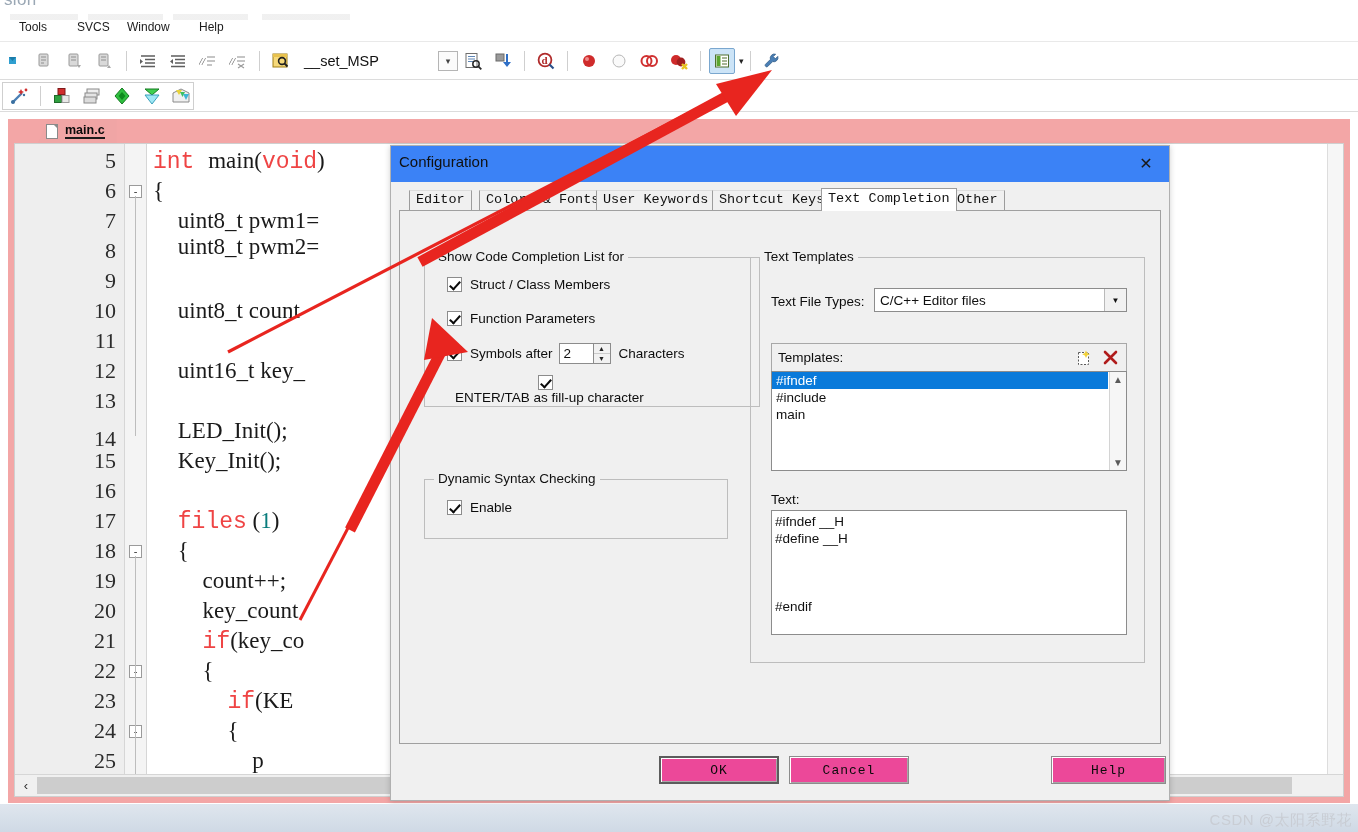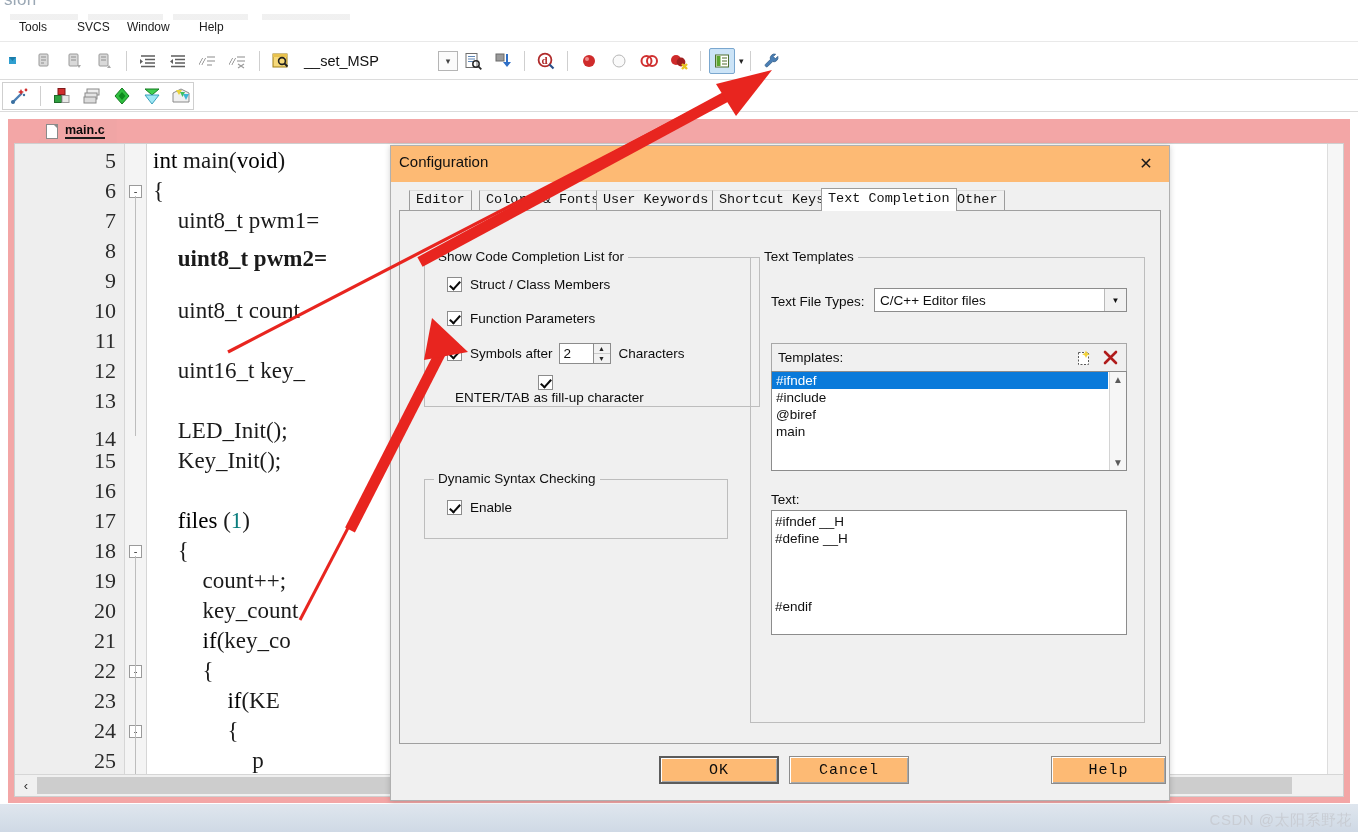--- a/index.html
+++ b/index.html
@@ -128,21 +128,21 @@
   }
   .fold {
     position: absolute; left: 4px; width: 13px; height: 13px;
     border: 1px solid #9a9a9a; background: #ffffff;
     font-size: 11px; line-height: 10px; text-align: center; color: #333;
     font-family: "Liberation Sans", sans-serif;
   }
   .foldline {
     position: absolute; left: 10px; width: 1px; background: #bdbdbd;
   }
-  .kw { color: #000000; }
+  .kw { color: #ef4444; font-family: Liberation Mono, monospace; }
   .num { color: #0a7d7d; }
   .hsb {
     position: absolute; left: 0; bottom: 0; width: 100%; height: 22px;
     background: #f0f0f0; border-top: 1px solid #d6d6d6;
     display: flex; align-items: center;
   }
   .hsb-left {
     width: 22px; height: 21px; display: flex; align-items: center; justify-content: center;
     font-size: 13px; color: #303030; background: #f0f0f0;
   }
@@ -157,21 +157,21 @@
 
   
   .dialog {
     position: absolute; left: 390px; top: 145px; width: 780px; height: 656px;
     background: #f0f0f0; border: 1px solid #b0b0b0;
     box-shadow: 0 1px 6px rgba(0,0,0,.18);
     z-index: 20;
   }
   .dlg-title {
     position: absolute; left: 0; top: 0; width: 100%; height: 36px;
-    background: #fdba74;
+    background: #3b82f6;
     padding-left: 8px;
   }
   .dlg-title .t {
     position: absolute; left: 8px; top: 7px; font-size: 15px; color: #101010;
   }
   .dlg-close {
     position: absolute; right: 0px; top: 0px; width: 46px; height: 34px;
     display: flex; align-items: center; justify-content: center;
     font-size: 16px; color: #1a1a1a;
   }
@@ -282,24 +282,24 @@
 
   .textbox {
     position: absolute; background: #ffffff; border: 1px solid #8c8c8c;
     padding: 2px 3px;
     font-size: 13.5px; color: #101010; line-height: 17px;
     white-space: pre; overflow: hidden;
   }
 
   .dbtn {
     position: absolute; height: 28px;
-    background: #fdba74; border: 1px solid #8c8c8c;
+    background: #ec4899; border: 1px solid #8c8c8c;
     box-shadow: inset 1px 1px 0 #ffffff, inset -1px -1px 0 #a8a8a8;
     display: flex; align-items: center; justify-content: center;
-    font-family: "Liberation Mono", monospace; font-size: 15px; color: #0b0b0b;
+    font-family: "Liberation Mono", monospace; font-size: 13px; color: #0b0b0b;
     letter-spacing: 1px;
   }
   .dbtn.def { border: 2px solid #5c5c5c; }
 
   
   .arrows { position: absolute; left: 0; top: 0; width: 1358px; height: 832px; z-index: 40; pointer-events: none; }
 
   
   .wm {
     position: absolute; right: 6px; bottom: 2px;
@@ -550,21 +550,21 @@
         <div class="fold" style="top: 521px;">-</div>
         <div class="fold" style="top: 581px;">-</div>
         <div class="foldline" style="top: 52px; height: 240px;"></div>
         <div class="foldline" style="top: 412px; height: 270px;"></div>
         <div class="foldline" style="top: 532px; height: 270px;"></div>
       </div>
     <div class="code-area" id="code-area">
         <div class="cl" style="top: 2px; left: 6px;"><span class="kw">int </span><span>main(</span><span class="kw">void</span><span>)</span></div>
         <div class="cl" style="top: 32px; left: 6px;"><span>{</span></div>
         <div class="cl" style="top: 62px; left: 30.8px;"><span>uint8_t pwm1=</span></div>
-        <div class="cl" style="top: 100px; left: 30.8px; font-weight: bold;"><span>uint8_t pwm2=</span></div>
+        <div class="cl" style="top: 88px; left: 30.8px;"><span>uint8_t pwm2=</span></div>
         <div class="cl" style="top: 122px; left: 6px;"></div>
         <div class="cl" style="top: 152px; left: 30.8px;"><span>uint8_t count</span></div>
         <div class="cl" style="top: 182px; left: 6px;"></div>
         <div class="cl" style="top: 212px; left: 30.8px;"><span>uint16_t key_</span></div>
         <div class="cl" style="top: 242px; left: 6px;"></div>
         <div class="cl" style="top: 272px; left: 30.8px;"><span>LED_Init();</span></div>
         <div class="cl" style="top: 302px; left: 30.8px;"><span>Key_Init();</span></div>
         <div class="cl" style="top: 332px; left: 6px;"></div>
         <div class="cl" style="top: 362px; left: 30.8px;"><span class="kw">files</span><span> (</span><span class="num">1</span><span>)</span></div>
         <div class="cl" style="top: 392px; left: 30.8px;"><span>{</span></div>
@@ -634,21 +634,21 @@
         </div>
 
         <div class="grp" style="left:24px; top:268px; width:304px; height:60px;">
           <span class="gt">Dynamic Syntax Checking</span>
           <div class="cbrow" style="left:22px; top:20px;">
             <span class="cb checked"></span>
             <span class="cblabel">Enable</span>
           </div>
         </div>
 
-        <div class="grp" style="left:350px; top:46px; width:395px; height:466px;">
+        <div class="grp" style="left:350px; top:46px; width:395px; height:406px;">
           <span class="gt">Text Templates</span>
 
           <span class="lbl" style="left:20px; top:36px;">Text File Types:</span>
           <div class="combo" style="left:123px; top:30px; width:253px;">
             <span class="cv">C/C++ Editor files</span>
             <span class="cbtn">▼</span>
           </div>
 
           <div class="tmplhdr" style="left:20px; top:85px; width:356px;">
             <span class="th">Templates:</span>
@@ -663,21 +663,20 @@
                 <svg width="17" height="17" viewBox="0 0 17 17">
                     <path d="M3 3 l11 11 M14 3 l-11 11" stroke="#b01c1c" stroke-width="2.6" stroke-linecap="round"></path>
                   </svg>
               </span>
             </span>
           </div>
 
           <div class="listbox" style="left:20px; top:113px; width:356px; height:100px;">
             <div class="li sel" style="margin-right:18px">#ifndef</div>
             <div class="li">#include</div>
-            <div class="li">@biref</div>
             <div class="li">main</div>
             <div class="lsb">
               <span>▲</span>
               <span>▼</span>
             </div>
           </div>
 
           <span class="lbl" style="left:20px; top:234px;">Text:</span>
           <div class="textbox" style="left:20px; top:252px; width:356px; height:125px;">#ifndef __H
 #define __H

